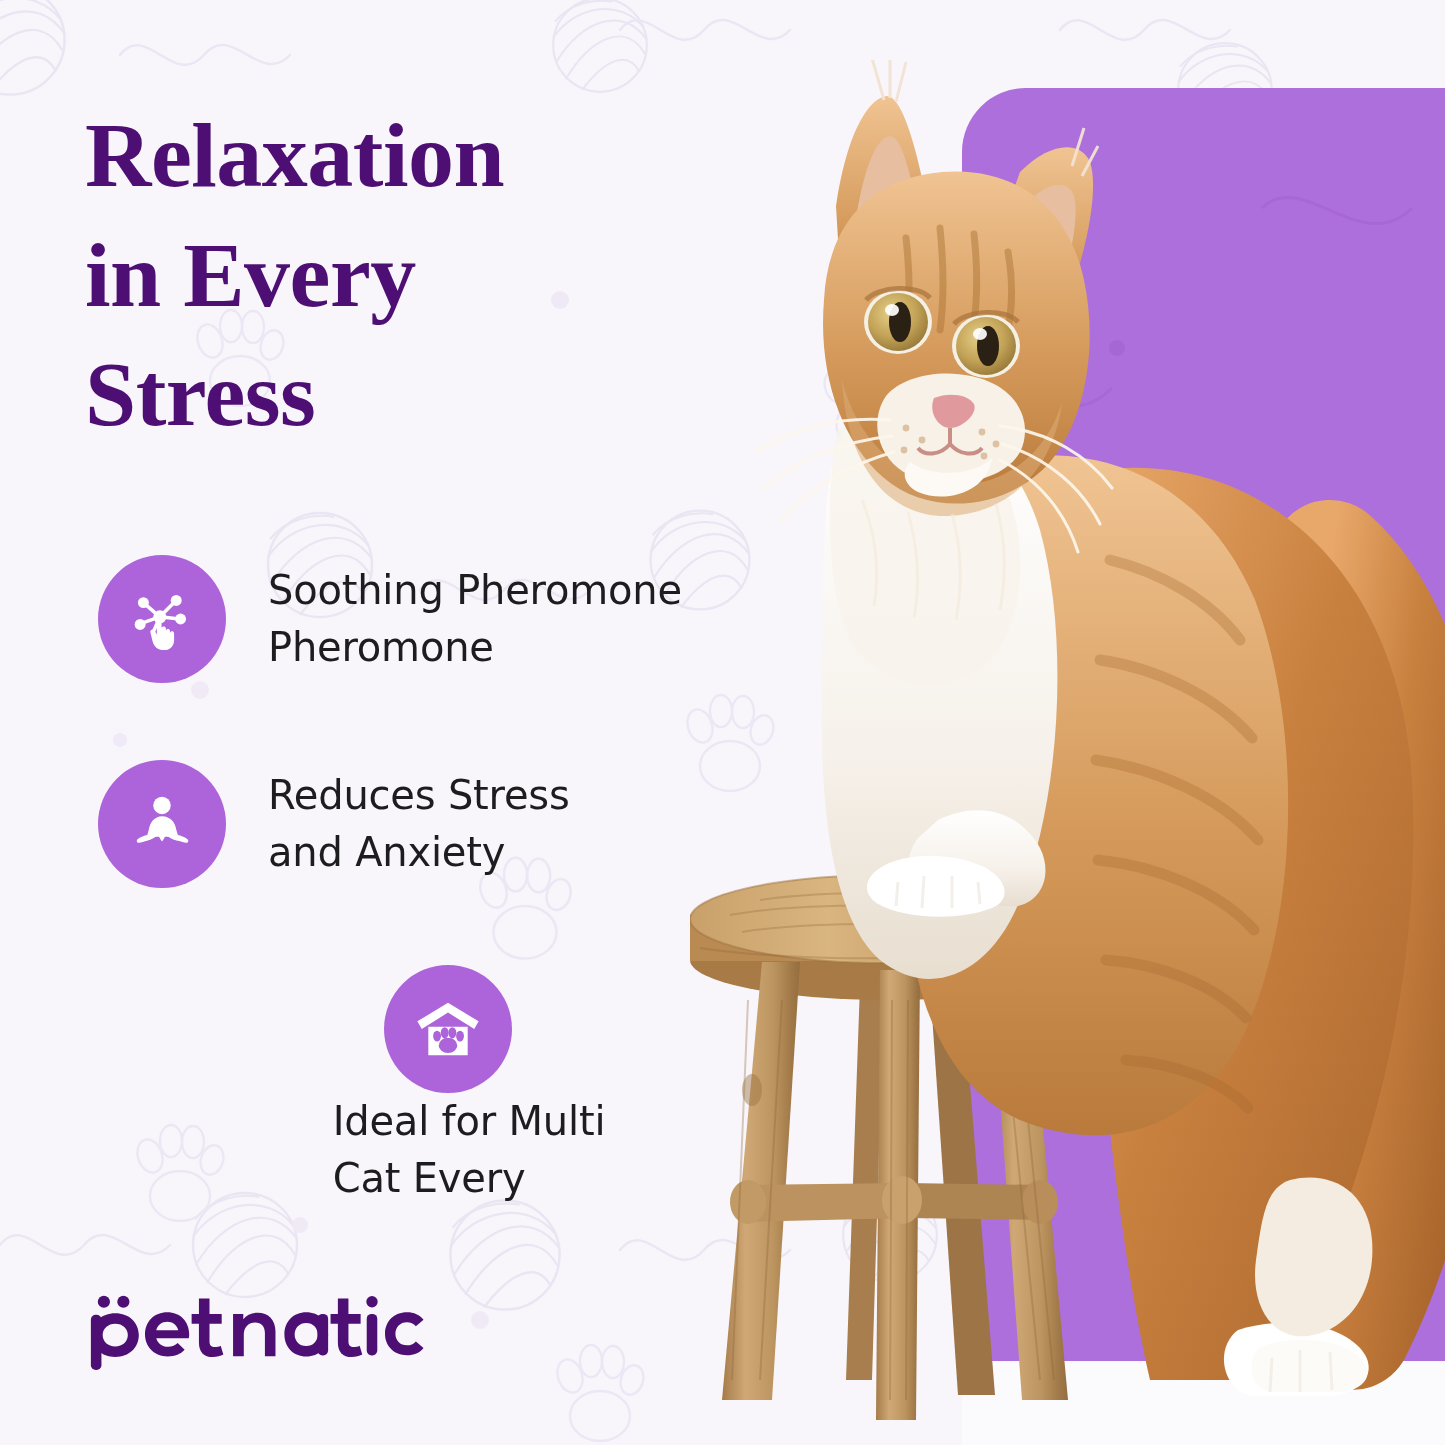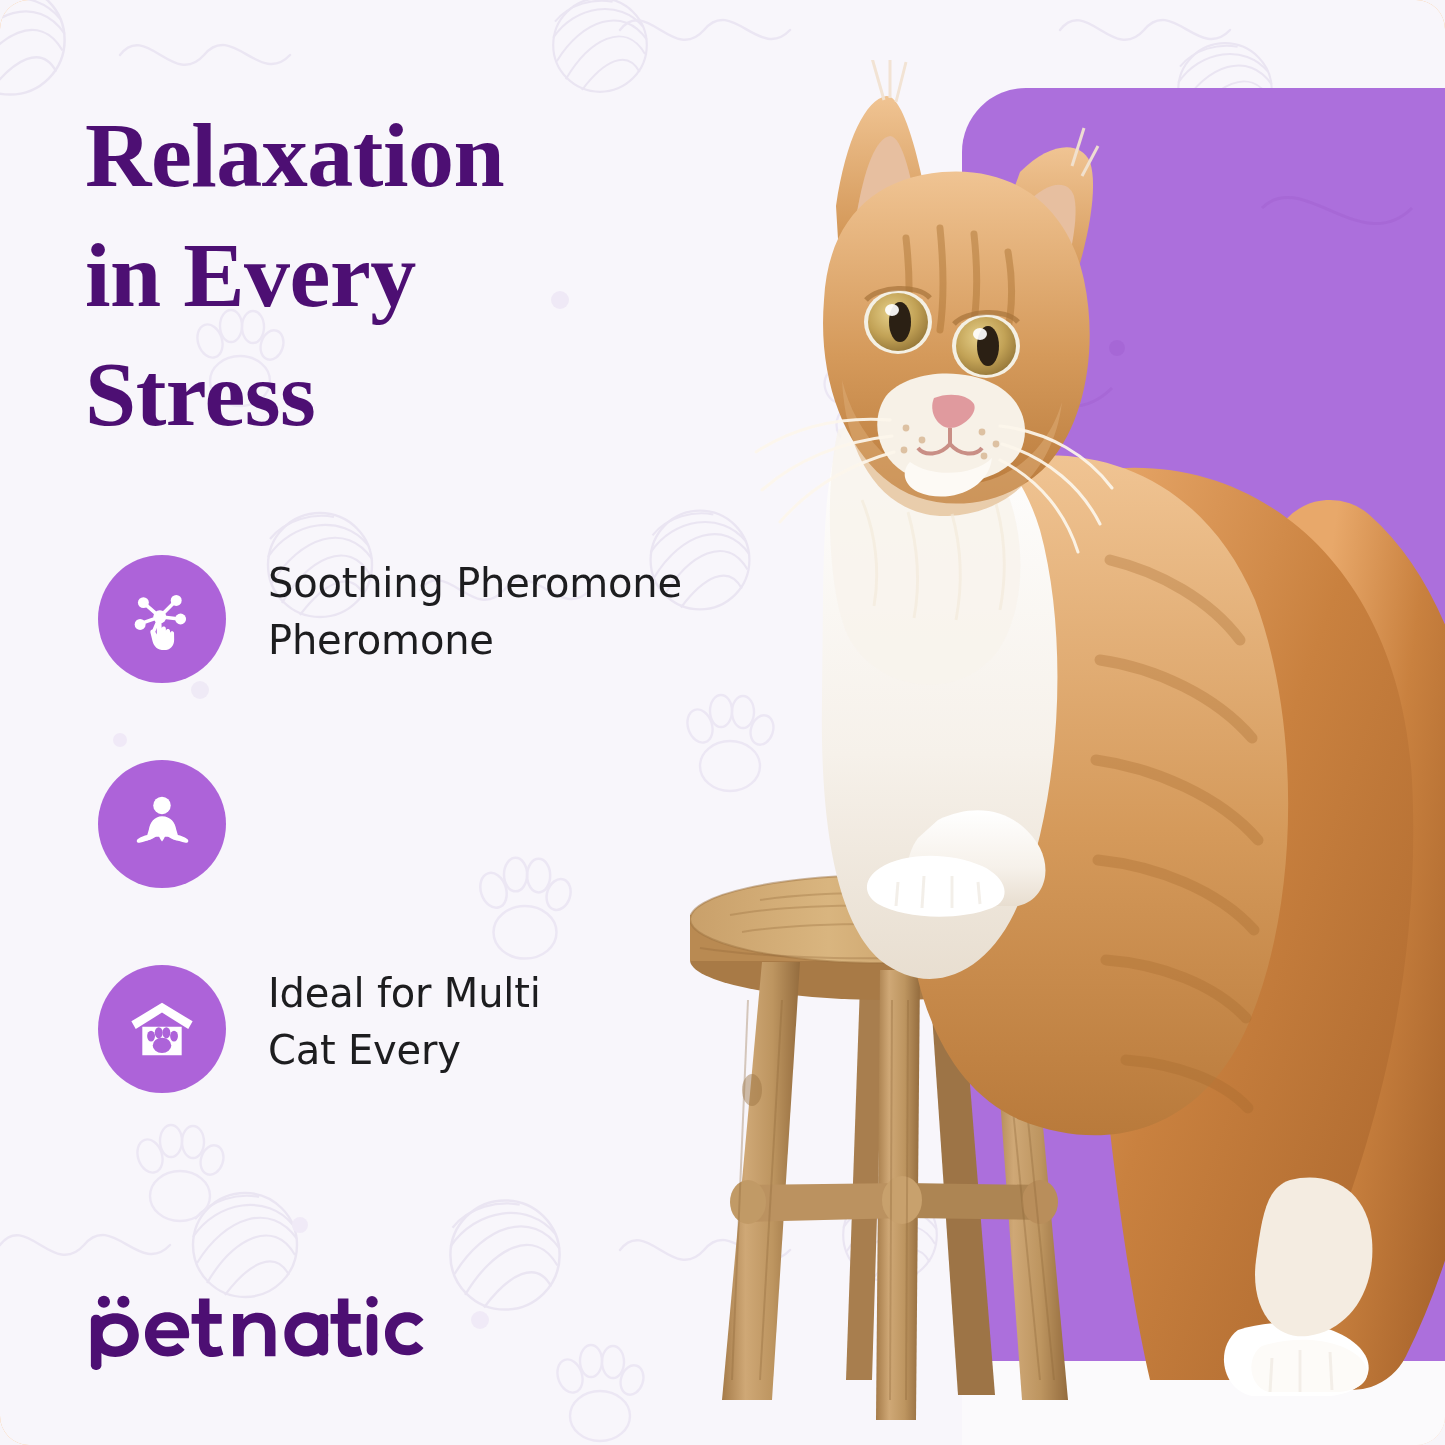--- a/index.html
+++ b/index.html
@@ -4,21 +4,20 @@
 <style>
   html,body{margin:0;padding:0;}
   body{
     width:1445px;height:1445px;overflow:hidden;
     font-family:"Liberation Sans",sans-serif;
     background:#f7f5fa;
   }
   .canvas{
     position:relative;width:1445px;height:1445px;overflow:hidden;
     background:#fdba74;
-    border-radius:29px;
   }
   
   .bg-pattern{position:absolute;inset:0;z-index:0;pointer-events:none;}
   .bg-pattern svg{display:block;width:100%;height:100%;}
 
   
   .purple-panel{
     position:absolute;
     left:962px;top:88px;width:483px;height:1273px;
     background:#ac6fdc;
@@ -35,22 +34,22 @@
     font-weight:700;
     font-size:92px;
     line-height:1.30;
     letter-spacing:-0.5px;
     color:#4d0f73;
   }
   .headline span{display:block;}
 
   
   .features{position:absolute;left:98px;top:555px;z-index:5;width:700px;}
-  .feature{display:flex;align-items:flex-start;margin-bottom:77px;}
-  .feature:last-child{margin-bottom:0;}
+  .feature{display:flex;align-items:center;margin-bottom:77px;}
+  .feature:last-child{margin-bottom:0;flex-direction:column;}
   .ficon{
     width:128px;height:128px;border-radius:50%;
     background:#ad63d9;
     flex:0 0 128px;
     display:flex;align-items:center;justify-content:center;
   }
   .ficon svg{width:70px;height:70px;display:block;}
   .ftext{
     margin-left:42px;
     font-family:"DejaVu Sans","Liberation Sans",sans-serif;
@@ -452,20 +451,24 @@
                    l-2,-1.4 l-17,0 l-2,1.4 c-2.6,1.8 -6.6,3.5 -10.6,4.2
                    c-2.4,0.4 -3.4,-2.1 -1.4,-3.6 c2.5,-1.8 6,-3 8.5,-3.6
                    l1.5,-5 c1,-6 5,-12 12,-12 z"></path>
           <path d="M32,32 c4.5,4 5,10 0,16 c-5,-6 -4.5,-12 0,-16 z"></path>
           <path d="M30,36 c-1,5.5 -4,9 -10,10.5 c1,-6 4.5,-9.5 10,-10.5 z"></path>
           <path d="M34,36 c1,5.5 4,9 10,10.5 c-1,-6 -4.5,-9.5 -10,-10.5 z"></path>
           <path d="M26,42 c-2.5,4 -6.5,5.8 -12.5,5.2 c2.5,-4.6 7,-6 12.5,-5.2 z"></path>
           <path d="M38,42 c2.5,4 6.5,5.8 12.5,5.2 c-2.5,-4.6 -7,-6 -12.5,-5.2 z"></path>
         </svg>
       </div>
+      <div class="ftext">
+        <span>Reduces Stress</span>
+        <span>and Anxiety</span>
+      </div>
     </div>
 
     <div class="feature">
       <div class="ficon">
         <svg viewBox="0 0 64 64" xmlns="http://www.w3.org/2000/svg" fill="#ffffff">
           <path d="M32,8 L60,25 L56,32 L32,17 L8,32 L4,25 Z"></path>
           <path d="M14,30 L50,30 L50,56 L14,56 Z"></path>
           <g fill="#ad63d9">
             <ellipse cx="32" cy="47" rx="8.5" ry="7"></ellipse>
             <ellipse cx="22" cy="38.5" rx="3.6" ry="5"></ellipse>

